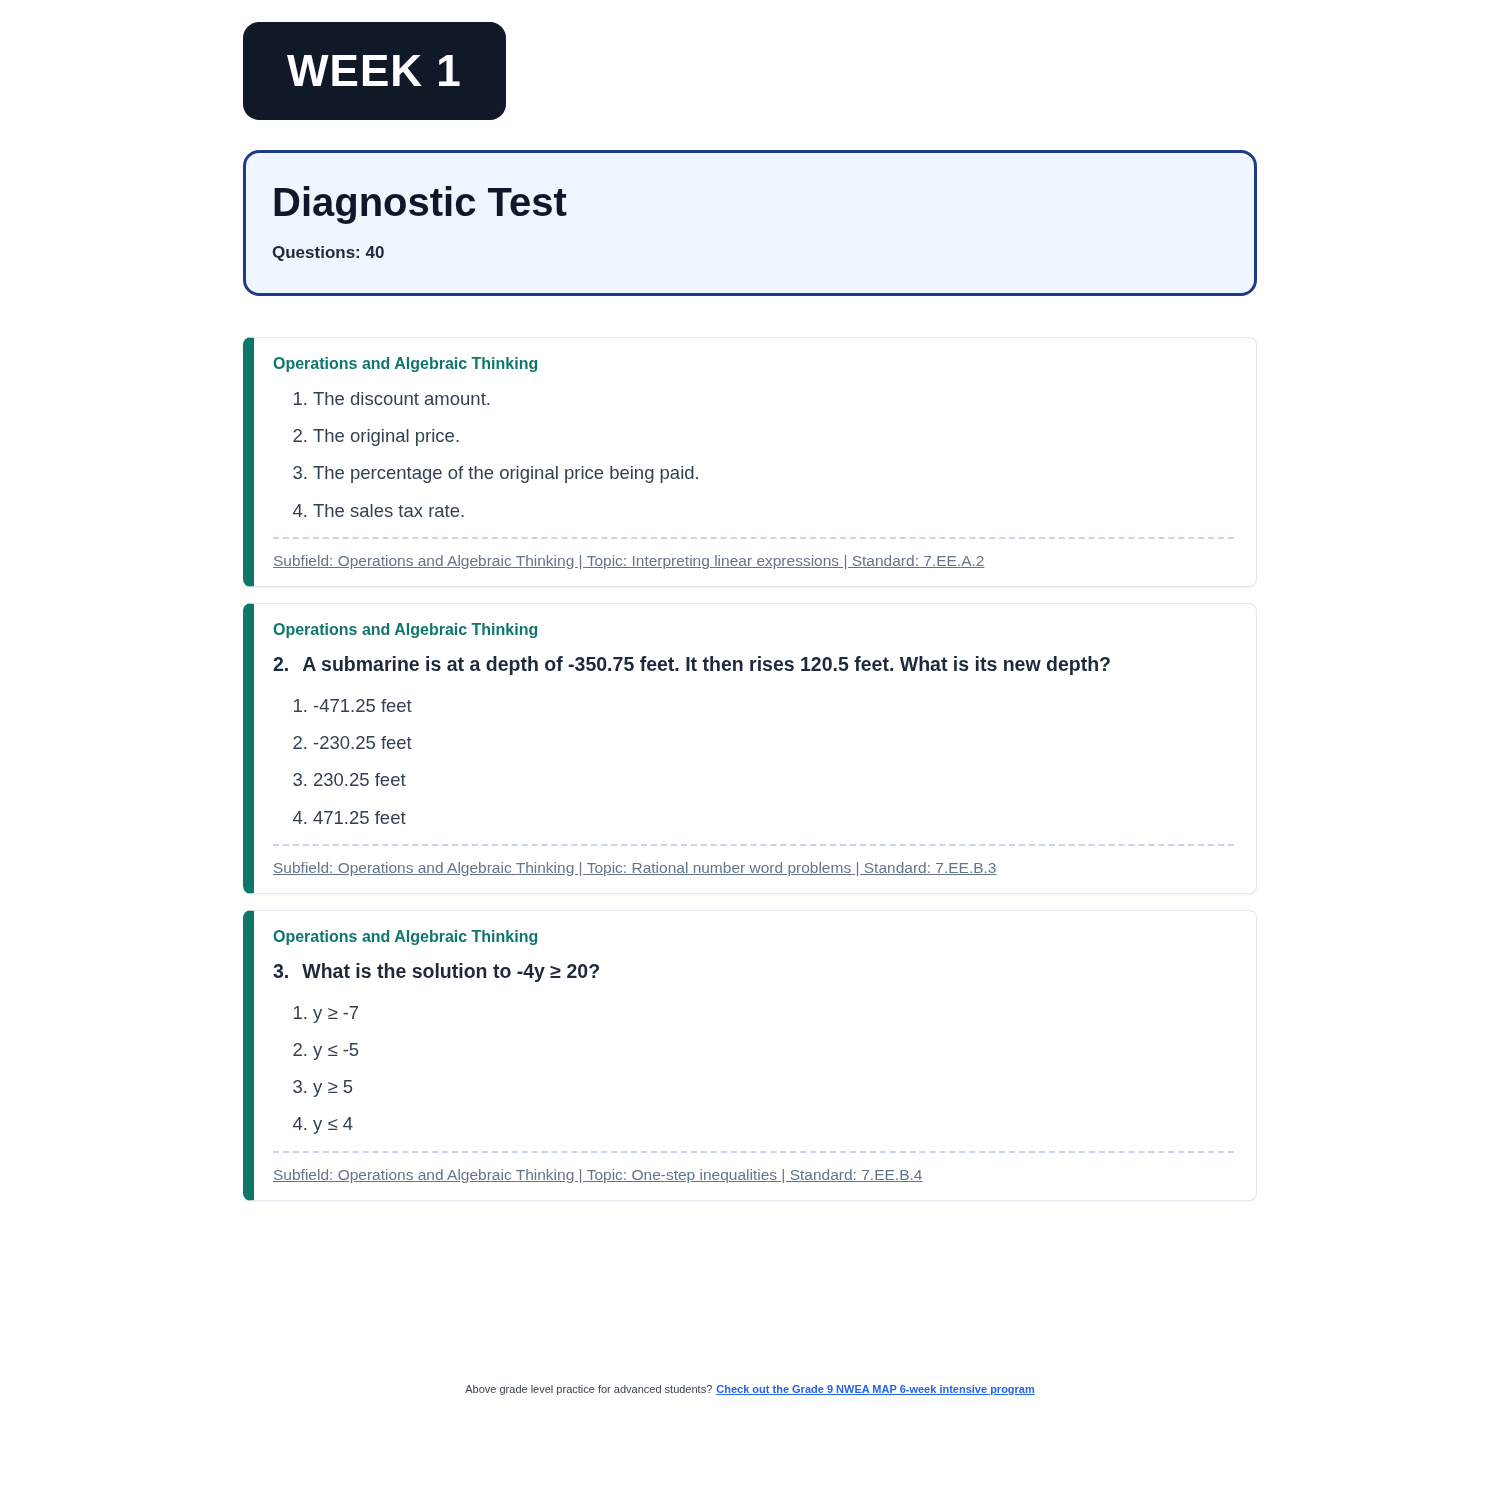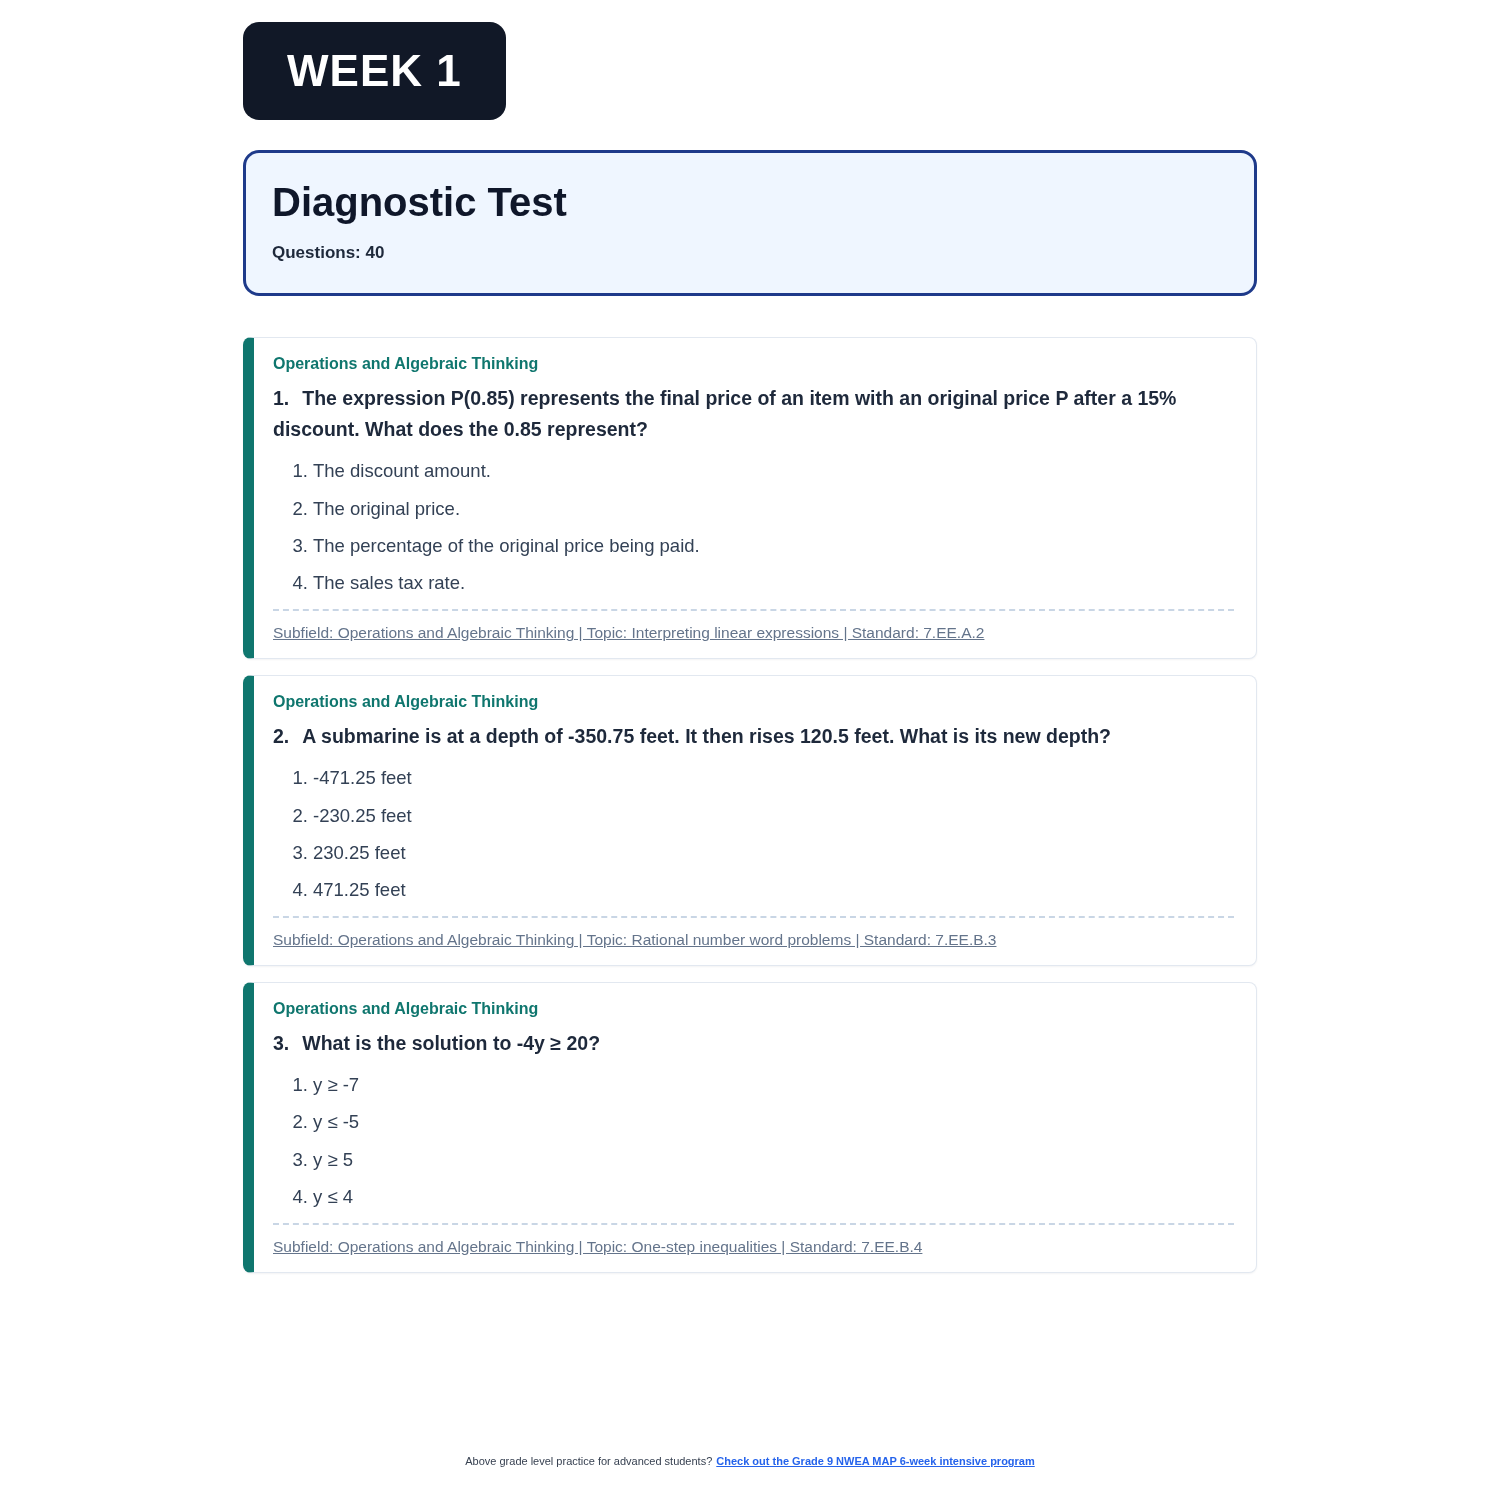--- a/index.html
+++ b/index.html
@@ -114,23 +114,20 @@
 
   <div class="test-panel">
     <div class="test-title">Diagnostic Test</div>
     <div class="questions-count">Questions: 40</div>
   </div>
 
   <div class="cards">
 
     <div class="question-card">
       <div class="category-label">Operations and Algebraic Thinking</div>
-      <div class="question-line">
-        <span class="question-number">1.</span><span>The expression P(0.85) represents the final price of an item with an original price P after a 15% discount. What does the 0.85 represent?</span>
-      </div>
       <ol class="options-list">
         <li>The discount amount.</li>
         <li>The original price.</li>
         <li>The percentage of the original price being paid.</li>
         <li>The sales tax rate.</li>
       </ol>
       <div class="question-meta">Subfield: Operations and Algebraic Thinking | Topic: Interpreting linear expressions | Standard: 7.EE.A.2</div>
     </div>
 
     <div class="question-card">

